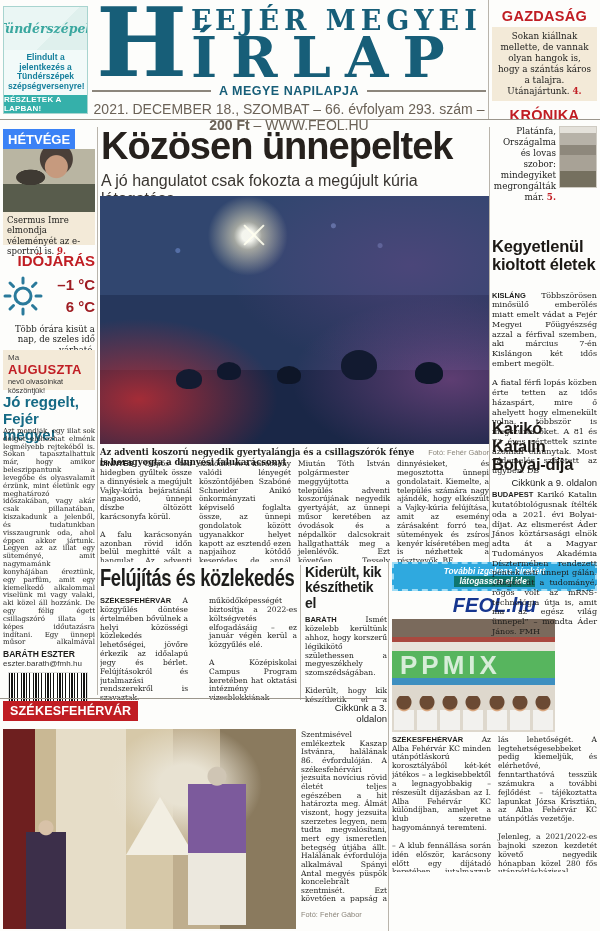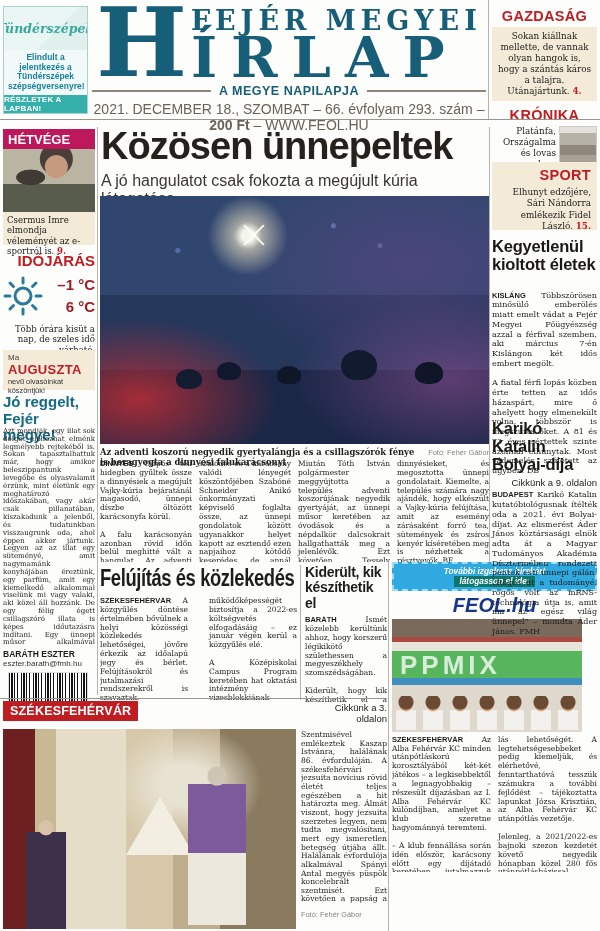--- a/index.html
+++ b/index.html
@@ -34,21 +34,21 @@
   .rail-top { left:492px; top:8px; width:105px; }
   .rail-h { font-size:14.5px; font-weight:bold; color:#c01d23; text-align:center; letter-spacing:.3px; }
   .gaz-box { background:#f3ead8; margin-top:3px; padding:4px 5px; font-size:8.8px; line-height:1.25; text-align:center; }
   .kronika-wrap { display:flex; gap:3px; margin-top:3px; }
   .kronika-txt { font-size:8.8px; line-height:1.25; text-align:right; flex:1; }
   .kronika-img { width:38px; height:62px; background:linear-gradient(180deg,#e4e1da 0 12%,#b7b2a8 12% 30%,#8e887c 30% 46%,#a8a296 46% 72%,#75705f 72% 100%); box-shadow:inset 0 0 0 1px #cfcbc2; }
   .vline-header { left:488px; top:0; height:119px; }
   .hrule-header { top:119px; left:0; width:600px; }
 
   
-  .hetvege-banner { left:3px; top:129px; width:92px; height:20px; background:#be185d; color:#fff; font-weight:bold; font-size:13px; display:flex; align-items:center; padding-left:5px; }
+  .hetvege-banner { left:3px; top:129px; width:72px; height:20px; background:#3b82f6; color:#fff; font-weight:bold; font-size:13px; display:flex; align-items:center; padding-left:5px; }
   .hetvege-photo { left:3px; top:149px; width:92px; height:63px;
     background:
       radial-gradient(circle at 58% 28%, #c69a7e 0 11px, transparent 12px),
       radial-gradient(ellipse at 58% 16%, #4a3f38 0 16px, transparent 17px),
       radial-gradient(ellipse at 30% 45%, #3f3a33 0 14px, transparent 15px),
       linear-gradient(180deg,#b9b5a2 0 55%, #585c4c 55% 100%);
   }
   .hetvege-cap { left:3px; top:212px; width:92px; height:33px; background:#f3ead8; font-size:8.6px; line-height:1.2; padding:3px 4px; }
   .ido-title { left:3px; top:252px; width:92px; font-size:15px; font-weight:bold; color:#c01d23; text-align:right; }
   .ido-row { left:3px; top:270px; width:92px; height:52px; display:flex; justify-content:space-between; align-items:center; }
@@ -108,21 +108,21 @@
   .kiderult .bt { margin-top:5px; height:86px; overflow:hidden; display:block; }
   .hrule-bottom { top:698px; left:0; width:387px; }
 
   
   .vline-feol { left:388px; top:562px; height:369px; }
   .feol-col { left:392px; top:562px; width:205px; }
   .feol-banner { background:#2fa9df; border:2px dashed #9fdcf5; padding:2px 4px; text-align:center; color:#fff; font-size:8.3px; font-weight:bold; font-style:italic; line-height:1.25; }
   .feol-banner .chip { background:#0f766e; padding:0 5px; display:inline-block; }
   .feol-logo { text-align:center; font-size:20px; font-weight:bold; font-style:italic; color:#16368f; margin:3px 0 2px; }
   .kezis-title { font-size:26px; font-weight:500; color:#1c1a18; letter-spacing:-.3px; margin:2px 0 4px; }
-  .kezis-photo { position:relative; width:190px; height:113px; overflow:hidden;
+  .kezis-photo { position:relative; width:163px; height:113px; overflow:hidden;
     background:linear-gradient(180deg,#7a6a5c 0 16%,#a9493f 16% 20%,#e8e4da 20% 28%,#57b55e 28% 52%,#3e8fc0 52% 58%,#ded8cd 58% 100%); }
   .kezis-banner-text { position:absolute; left:8px; top:28%; width:100%; font-size:26px; font-weight:bold; color:#eef7ee; letter-spacing:4px; opacity:.85; }
   .kids { position:absolute; bottom:2px; left:0; width:100%; display:flex; justify-content:space-around; }
   .kid { width:20px; height:34px;
     background:
       radial-gradient(circle at 50% 18%, #6b4a33 0 7px, transparent 8px),
       radial-gradient(circle at 50% 26%, #d9a77f 0 6px, transparent 7px),
       linear-gradient(180deg, transparent 0 42%, #f2f1ee 42% 100%); }
   .kezis-cap { display:flex; justify-content:space-between; align-items:baseline; margin-top:2px; gap:4px; }
   .kezis-cols { display:flex; gap:7px; margin-top:4px; height:136px; overflow:hidden; }
@@ -330,27 +330,20 @@
     <span class="kaszap-label">SZÉKESFEHÉRVÁR</span>
   </div>
   <div class="kaszap-photo">
     <div class="altar"></div>
     <div class="server"></div>
     <div class="priest"></div>
   </div>
   <p class="abs kaszap-body bt pre">Szentmisével emlékeztek Kaszap Istvánra, halálának 86. évfordulóján. A székesfehérvári jezsuita novícius rövid életét teljes egészében a hit határozta meg. Álmát viszont, hogy jezsuita szerzetes legyen, nem tudta megvalósítani, mert egy ismeretlen betegség útjába állt. Halálának évfordulója alkalmával Spányi Antal megyés püspök koncelebrált szentmisét. Ezt követően a papság a hívekkel együtt Kaszap Istvánnak a Prohászka Ottokár-emléktemplom mellett található, mára már zarándokhellyé vált sírhelyéhez vonult. Közösen imádkoztak azért, hogy boldoggá avatására mielőbb sor kerüljön.  BE</p>
   <div class="abs credit kaszap-credit">Fotó: Fehér Gábor</div>
 
-  <div class="abs sport-box">
-    <div class="rail-h">SPORT</div>
-    <div class="sport-txt serif">
-      <span>Elhunyt edzőjére, Sári Nándorra emlékezik Fidel László.</span>
-      <b class="pg">15.</b>
-    </div>
-  </div>
 
   <div class="abs keg">
     <div class="rail-art-h">Kegyetlenül kioltott életek</div>
     <p class="bt"><b class="tag">KISLÁNG</b> <span class="pre">Többszörösen minősülő emberölés miatt emelt vádat a Fejér Megyei Főügyészség azzal a férfival szemben, aki március 7-én Kislángon két idős embert megölt.
 
 A fiatal férfi lopás közben érte tetten az idős házaspárt, mire ő ahelyett hogy elmenekült volna, többször is megszúrta őket. A 81 és 73 éves sértettek szinte azonnal elhunytak. Most vádemelés született az ügyben.  DB</span></p>
     <div class="more">Cikkünk a 9. oldalon</div>
   </div>
 
   <div class="abs kariko">

